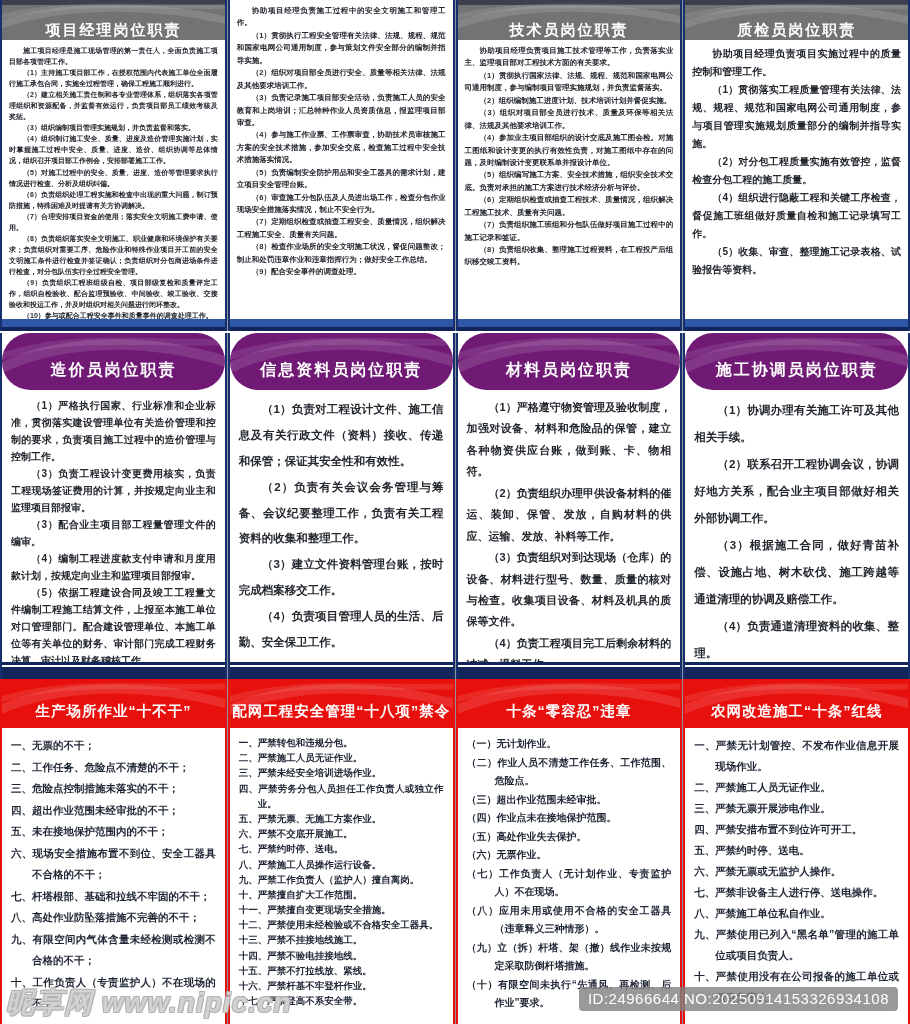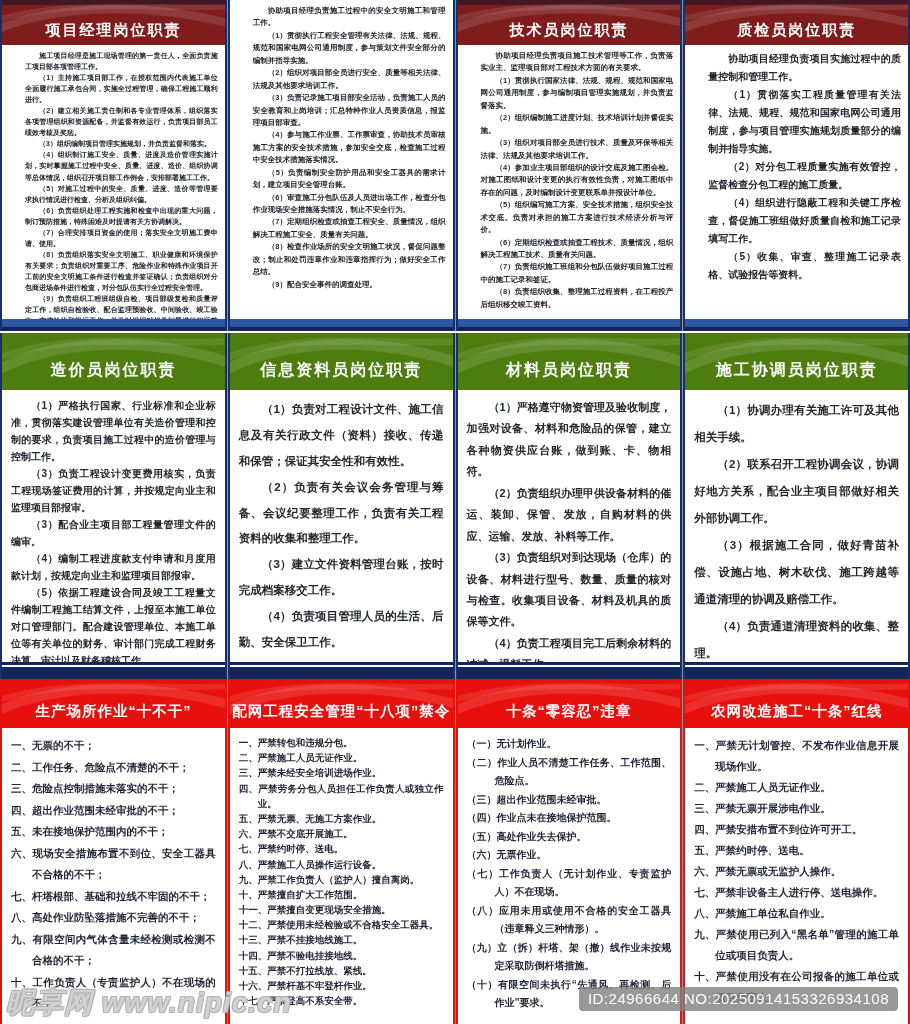--- a/index.html
+++ b/index.html
@@ -12,36 +12,36 @@
   .row-0 { height:331px; margin-bottom:2px; }
   .row-1 { height:346px; }
   .row-2 { height:413px; }
 
   .panel { flex:1 1 0; min-width:0; display:flex; flex-direction:column; background:#ffffff; box-sizing:border-box; }
   .theme-blue .panel { border-left:2px solid #16306e; border-right:2px solid #16306e; }
   .theme-red  .panel { border-left:2px solid #e8100c; border-right:2px solid #e8100c; }
 
   .panel-header { position:relative; overflow:hidden; flex:0 0 auto;
     display:flex; align-items:flex-end; justify-content:center; }
-  .row-0 .panel-header { height:40px; background:#7f1d1d; padding-bottom:5px; }
-  .row-1 .panel-header { height:48px; background:#4d7c0f; padding-bottom:9px; }
+  .row-0 .panel-header { height:40px; background:#737373; }
+  .row-1 .panel-header { height:48px; background:#701a75; padding-bottom:9px;border-radius:28px; }
   .row-2 .panel-header { height:42px; background:#e8100c; padding-bottom:7px; }
   .row-0 .panel-header::before { content:""; position:absolute; top:0; left:0; right:0; height:5px;
     background:rgba(8,16,44,0.5); }
 
   .swirl { position:absolute; left:0; top:0; width:100%; height:100%; }
 
   .panel-title { margin:0; color:#ffffff; font-weight:bold; position:relative; z-index:1;
     letter-spacing:2px; white-space:nowrap; }
   .row-0 .panel-title { font-size:15px; }
   .row-1 .panel-title { font-size:16px; }
   .row-2 .panel-title { font-size:14.5px; letter-spacing:1px; }
 
   .panel-body { flex:1 1 auto; overflow:hidden; color:#23272e; font-weight:600; }
-  .row-0 .panel-body { padding:5px 7px 0;margin-left:16px; }
+  .row-0 .panel-body { padding:5px 7px 0; }
   .row-1 .panel-body { padding:7px 9px 0; }
   .row-2 .panel-body { padding:7px 9px 0; color:#1e2533; font-weight:700; }
 
   .para { margin:0; text-align:justify; }
   .theme-blue .para { text-indent:2em; }
   .theme-red  .para { padding-left:2em; text-indent:-2em; }
   .b11 .para { padding-left:2.8em; text-indent:-2.8em; }
 
   .b1  { font-size:7px;    line-height:1.58; }
   .b2  { font-size:7.5px;  line-height:1.66; }

